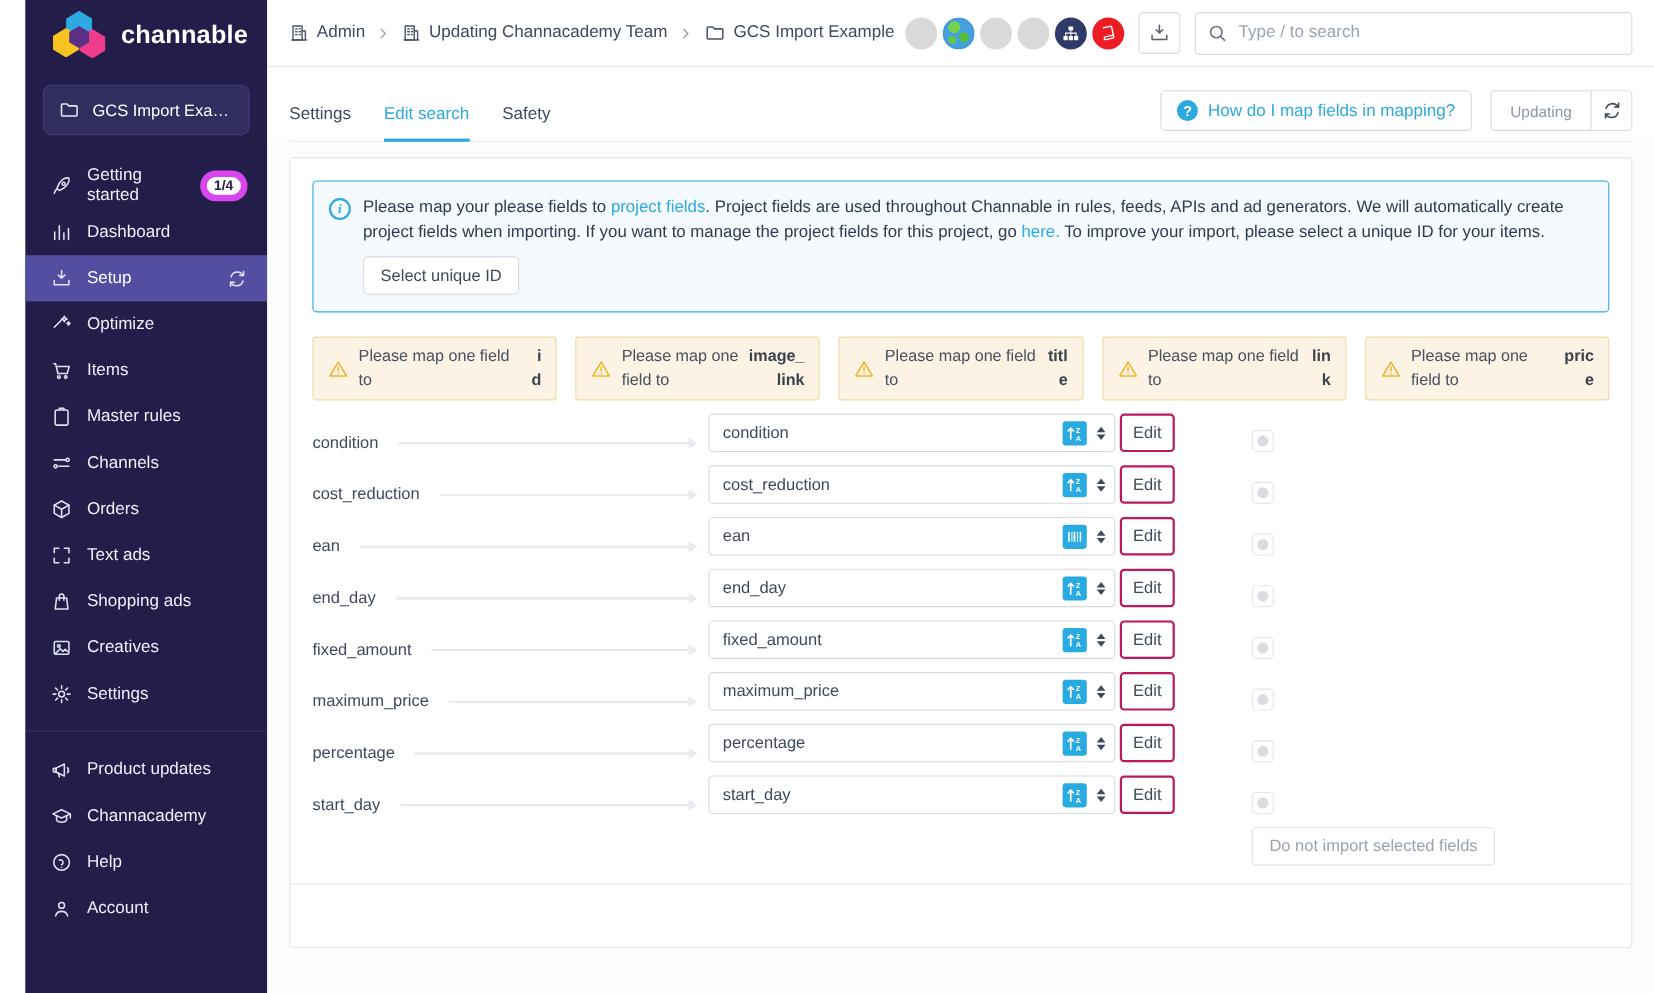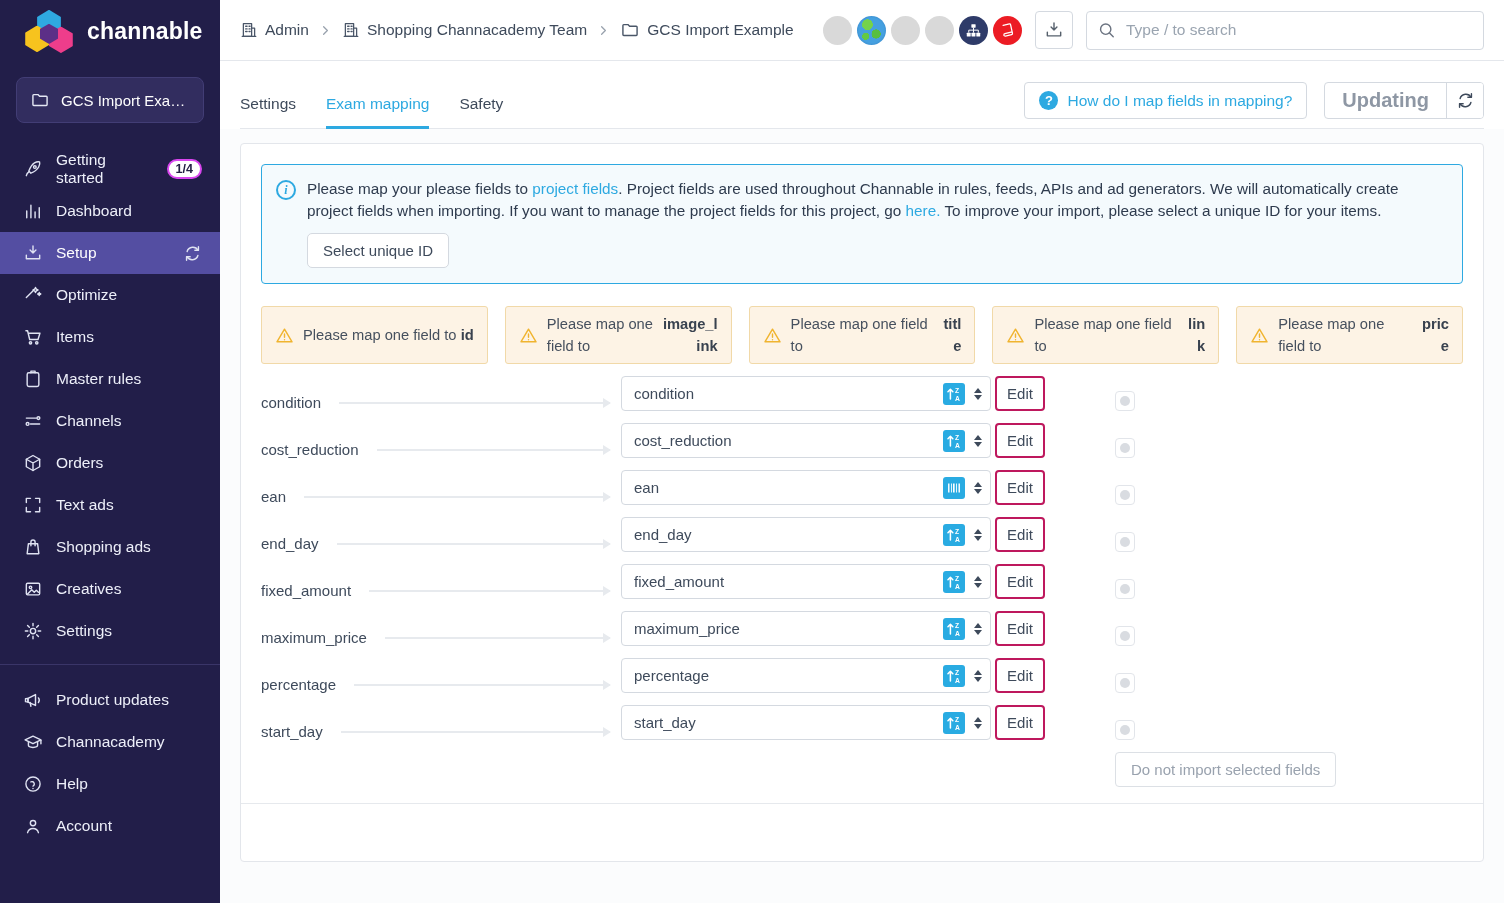--- a/index.html
+++ b/index.html
@@ -1,17 +1,17 @@
 <!DOCTYPE html>
 <html><head>
 <meta charset="utf-8">
 <style>
   html,body{margin:0;padding:0;background:#fff;font-family:"Liberation Sans",sans-serif;}
   *{box-sizing:border-box;}
-  #app{width:1504px;height:903px;display:flex;overflow:hidden;background:#fff;
+  #app{width:1504px;height:903px;display:flex;overflow:hidden;background:#fff;padding-left:23px;
        --accent:#2da9e1;--sidebar-bg:#221e49;--sidebar-active:#544ea2;}
   button{font-family:"Liberation Sans",sans-serif;cursor:pointer;}
   .icon{display:inline-flex;align-items:center;justify-content:center;}
   .icon svg{display:block;}
 
   
   .sidebar{width:220px;flex:none;background:var(--sidebar-bg);color:#edeff9;display:flex;flex-direction:column;overflow:hidden;}
   .side-logo{height:62px;display:flex;align-items:center;padding:0 22px;gap:11px;flex:none;}
   .logo-hex{position:relative;width:54px;height:48px;flex:none;transform:scale(.92);}
   .hex{position:absolute;clip-path:polygon(50% 0,100% 27%,100% 73%,50% 100%,0 73%,0 27%);}
@@ -27,21 +27,21 @@
   .btn-panel{width:38px;height:38px;border:1px solid #4a4679;border-radius:6px;background:transparent;
     display:grid;place-items:center;color:#dfe2f2;}
   .project-pill{margin:15px 16px;height:46px;display:flex;align-items:center;gap:11px;padding:0 13px;
     background:#322d5f;border:1px solid #423d75;border-radius:8px;font-size:15px;color:#fff;flex:none;cursor:pointer;}
   .project-pill .icon{color:#e4e7f4;}
   .project-pill span.txt{white-space:nowrap;overflow:hidden;text-overflow:ellipsis;}
   .nav{padding-top:10px;}
   .nav-item{height:42px;display:flex;align-items:center;gap:13px;padding:0 18px 0 23px;font-size:15.5px;color:#edeff9;cursor:pointer;}
   .nav-item .icon{color:#dfe2f2;width:20px;height:20px;flex:none;}
   .nav-item.active{background:var(--sidebar-active);color:#fff;}
-  .nav-badge{margin-left:auto;background:#fff;color:#232044;border:2px solid #d946ef;border-radius:999px;
+  .nav-badge{margin-left:auto;background:#fff;color:#232044;border:6px solid #d946ef;border-radius:999px;
     font-size:12.5px;font-weight:700;padding:2px 7px;line-height:1;}
   .nav-trailing{margin-left:auto;color:#eceef8;width:18px;height:18px;}
   .side-sep{border-top:1px solid #3a3568;margin:12px 0 4px;flex:none;}
 
   
   .main{flex:1;display:flex;flex-direction:column;min-width:0;}
   .topbar{height:61px;flex:none;display:flex;align-items:center;padding:0 20px;gap:16px;background:#fff;border-bottom:1px solid #e4e7ec;}
   .crumbs{display:flex;align-items:center;gap:9px;font-size:15.5px;color:#3e4a5b;min-width:0;}
   .crumb{display:flex;align-items:center;gap:7px;cursor:pointer;white-space:nowrap;}
   .crumb .icon{color:#4a5668;}
@@ -68,21 +68,21 @@
   .page-title{font-size:20px;font-weight:700;color:#1f2947;margin:0;}
   .tabs-row{display:flex;align-items:flex-end;margin-top:8px;border-bottom:1px solid #e4e7ec;}
   .tabs{display:flex;gap:30px;}
   .tab{padding:11px 0 13px;font-size:15.5px;color:#3e4a5b;border-bottom:3px solid transparent;margin-bottom:-1px;cursor:pointer;}
   .tab.active{color:var(--accent);border-color:var(--accent);}
   .tabs-right{margin-left:auto;display:flex;gap:17px;align-items:center;padding-bottom:9px;}
   .btn-help{height:37px;display:flex;align-items:center;gap:9px;padding:0 14px;border:1px solid #d4d9e0;border-radius:4px;background:#fff;color:var(--accent);font-size:15.5px;}
   .help-q{width:19px;height:19px;border-radius:50%;background:var(--accent);color:#fff;font-size:13px;font-weight:700;display:grid;place-items:center;}
   .help-q::before{content:"?";}
   .btn-group{display:flex;border:1px solid #d4d9e0;border-radius:4px;overflow:hidden;height:37px;background:#fff;}
-  .seg-label{display:flex;align-items:center;padding:0 17px;color:#8e97a4;font-size:20px;min-width:75px;font-weight:bold;}
+  .seg-label{display:flex;align-items:center;padding:0 17px;color:#8e97a4;font-size:14px;min-width:75px;}
   .seg-icon{width:37px;display:grid;place-items:center;border:none;border-left:1px solid #d4d9e0;color:#3e4a5b;background:#fff;}
 
   .content{flex:1;background:#fbfcfd;padding:14px 20px 0;overflow:hidden;}
   .card{background:#fff;border:1px solid #e3e6eb;border-radius:4px;padding:20px;}
 
   .info-box{border:1px solid var(--accent);background:#f4fafd;border-radius:4px;padding:13px 18px 15px 14px;display:flex;gap:11px;}
   .info-i{width:20px;height:20px;flex:none;border:2px solid var(--accent);color:var(--accent);border-radius:50%;
     font-size:12px;font-weight:700;font-style:italic;display:grid;place-items:center;margin-top:2px;font-family:"Liberation Serif",serif;}
   .info-i::before{content:"i";}
   .info-body{font-size:15.3px;color:#2e3b4e;line-height:22px;}
@@ -326,21 +326,21 @@
               <path d="M9 6l6 6-6 6"></path>
             </svg>
           </span>
           <span class="crumb">
             <span class="icon">
               <svg viewBox="0 0 24 24" width="18" height="18" fill="none" stroke="currentColor" stroke-width="1.7" stroke-linecap="round" stroke-linejoin="round">
                 <rect x="4.5" y="3.5" width="11" height="17"></rect>
                 <path d="M7.5 7h2M7.5 10.5h2M7.5 14h2M12 7h1.5M12 10.5h1.5M12 14h1.5M15.5 9.5h4v11M3 20.5h18"></path>
               </svg>
             </span>
-            <span>Shopping Channacademy Team</span>
+            <span>Updating Channacademy Team</span>
           </span>
           <span class="crumb-sep">
             <svg viewBox="0 0 24 24" width="15" height="15" fill="none" stroke="currentColor" stroke-width="2" stroke-linecap="round" stroke-linejoin="round">
               <path d="M9 6l6 6-6 6"></path>
             </svg>
           </span>
           <span class="crumb">
             <span class="icon">
               <svg viewBox="0 0 24 24" width="20" height="20" fill="none" stroke="currentColor" stroke-width="1.7" stroke-linecap="round" stroke-linejoin="round">
                 <path d="M3.5 6.5c0-.6.4-1 1-1h5l2 2h8c.6 0 1 .4 1 1v9c0 .6-.4 1-1 1h-15c-.6 0-1-.4-1-1z"></path>
@@ -389,21 +389,21 @@
             </span>
           <input placeholder="Type / to search" style="">
         </div>
       </div>
     </header>
 
     <div class="page-head">
       <div class="tabs-row">
         <div class="tabs" id="tabs">
             <span class="tab">Settings</span>
-            <span class="tab active">Exam mapping</span>
+            <span class="tab active">Edit search</span>
             <span class="tab">Safety</span>
           </div>
         <div class="tabs-right">
           <button class="btn-help">
             <span class="help-q"></span>
             <span>How do I map fields in mapping?</span>
           </button>
           <div class="btn-group">
             <span class="seg-label">Updating</span>
             <button class="seg-icon">

